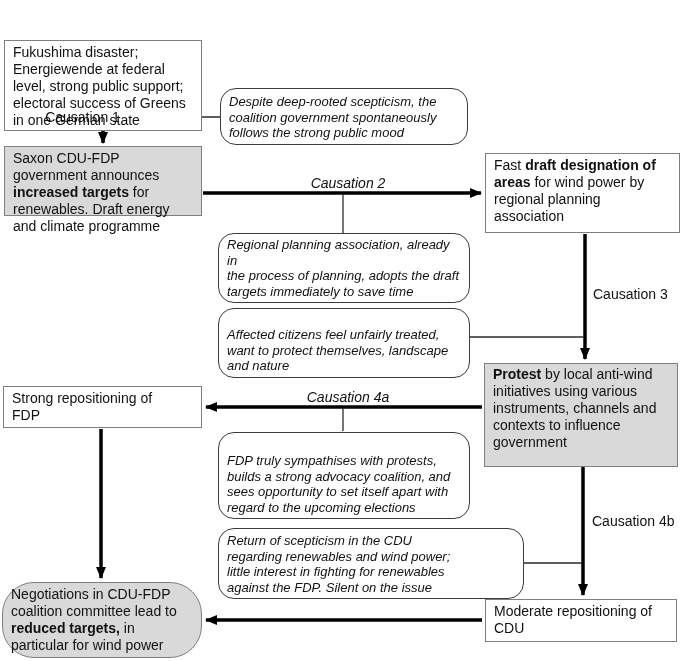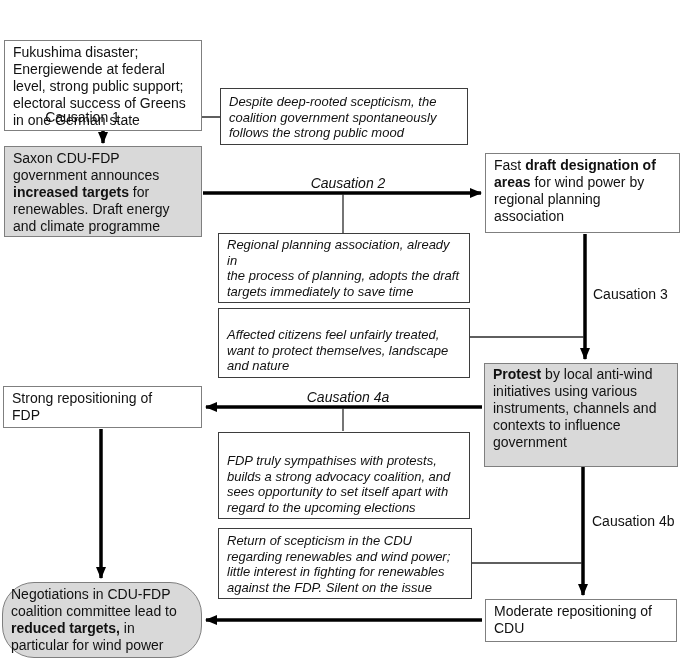--- a/index.html
+++ b/index.html
@@ -31,21 +31,21 @@
     padding:3px 8px;
     white-space:pre-line;
     z-index:2;
   }
   .box.gray{background:var(--box_fill_gray);}
   .box b{font-weight:bold;}
   .callout{
     position:absolute;
     box-sizing:border-box;
     border:1.5px solid var(--callout_border);
-    border-radius:0;
+    border-radius:16px;
     background:var(--box_fill_white);
     font-size:13px;
     font-style:italic;
     line-height:15.5px;
     padding:3px 8px;
     white-space:pre-line;
     z-index:2;
   }
   .lbl{
     position:absolute;
@@ -83,21 +83,21 @@
     <line x1="343" y1="408" x2="343" y2="431" stroke="#2a2a2a" stroke-width="1.3"></line>
     <line x1="472" y1="563" x2="582" y2="563" stroke="#2a2a2a" stroke-width="1.3"></line>
   </svg>
 
   <div class="box" style="left:4px;top:4px;width:198px;height:91px;margin-top:36px;"><span>Fukushima disaster;
 Energiewende at federal
 level, strong public support;
 electoral success of Greens
 in one German state</span><b></b><span></span></div>
 
-  <div class="box gray" style="left:4px;top:146px;width:198px;height:91px;"><span>Saxon CDU-FDP
+  <div class="box gray" style="left:4px;top:146px;width:198px;height:70px;"><span>Saxon CDU-FDP
 government announces
 </span><b>increased targets</b><span> for
 renewables. Draft energy
 and climate programme</span></div>
 
   <div class="box" style="left:485px;top:153px;width:195px;height:80px;"><span>Fast </span><b>draft designation of
 areas</b><span> for wind power by
 regional planning
 association</span></div>
 
@@ -128,21 +128,21 @@
 
   <div class="callout" style="left:218px;top:308px;width:252px;min-height:55px;padding-top:18px;">Affected citizens feel unfairly treated,
 want to protect themselves, landscape
 and nature</div>
 
   <div class="callout" style="left:218px;top:432px;width:252px;min-height:70px;padding-top:20px;">FDP truly sympathises with protests,
 builds a strong advocacy coalition, and
 sees opportunity to set itself apart with
 regard to the upcoming elections</div>
 
-  <div class="callout" style="left:218px;top:528px;width:254px;min-height:69px;padding-top:4px;">Return of scepticism in the CDU
+  <div class="callout" style="left:218px;top:528px;width:306px;min-height:69px;padding-top:4px;">Return of scepticism in the CDU
 regarding renewables and wind power;
 little interest in fighting for renewables
 against the FDP. Silent on the issue</div>
 
   <div class="lbl right" style="left:0px;top:109px;width:97px;">Causation 1</div>
   <div class="lbl center" style="left:263px;top:175px;width:170px;">Causation 2</div>
   <div class="lbl" style="left:593px;top:286px;width:90px;">Causation 3</div>
   <div class="lbl center" style="left:263px;top:389px;width:170px;">Causation 4a</div>
   <div class="lbl" style="left:592px;top:513px;width:93px;">Causation 4b</div>
 

